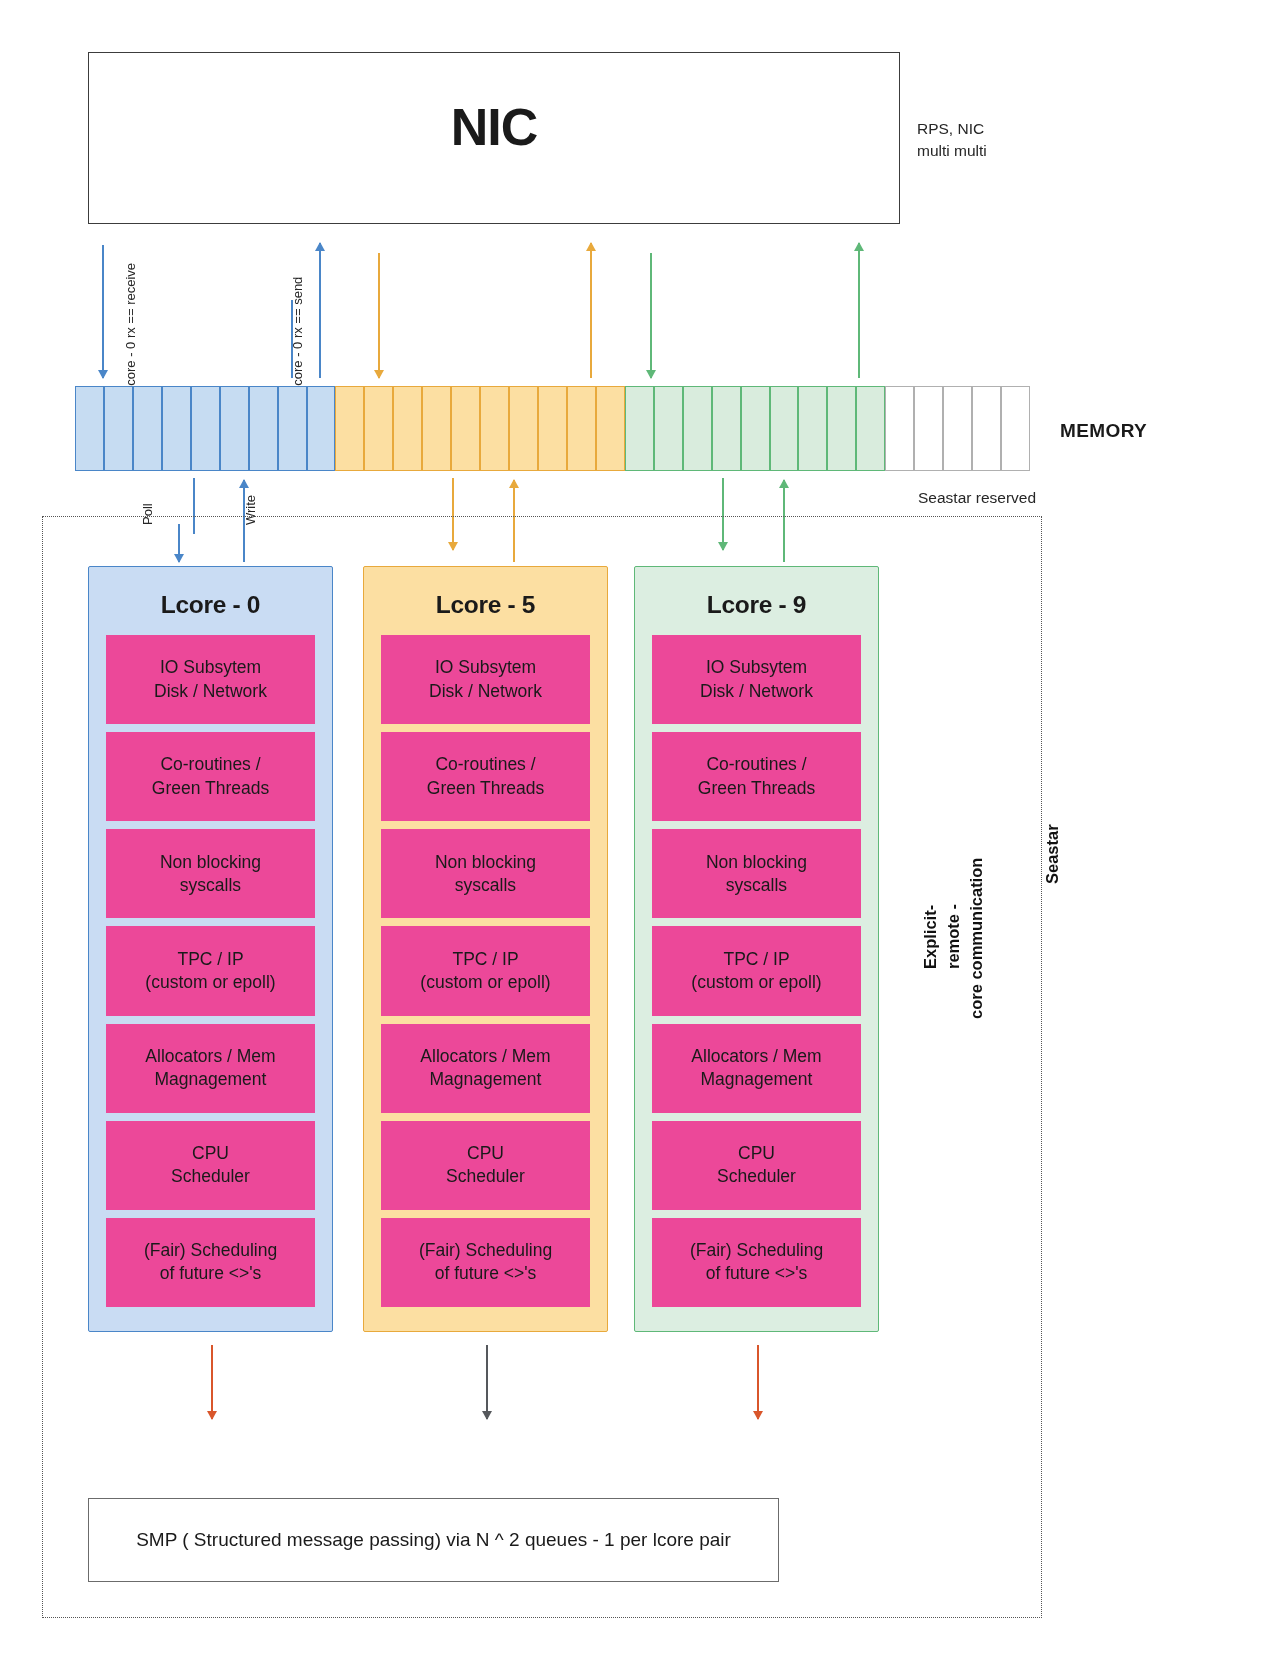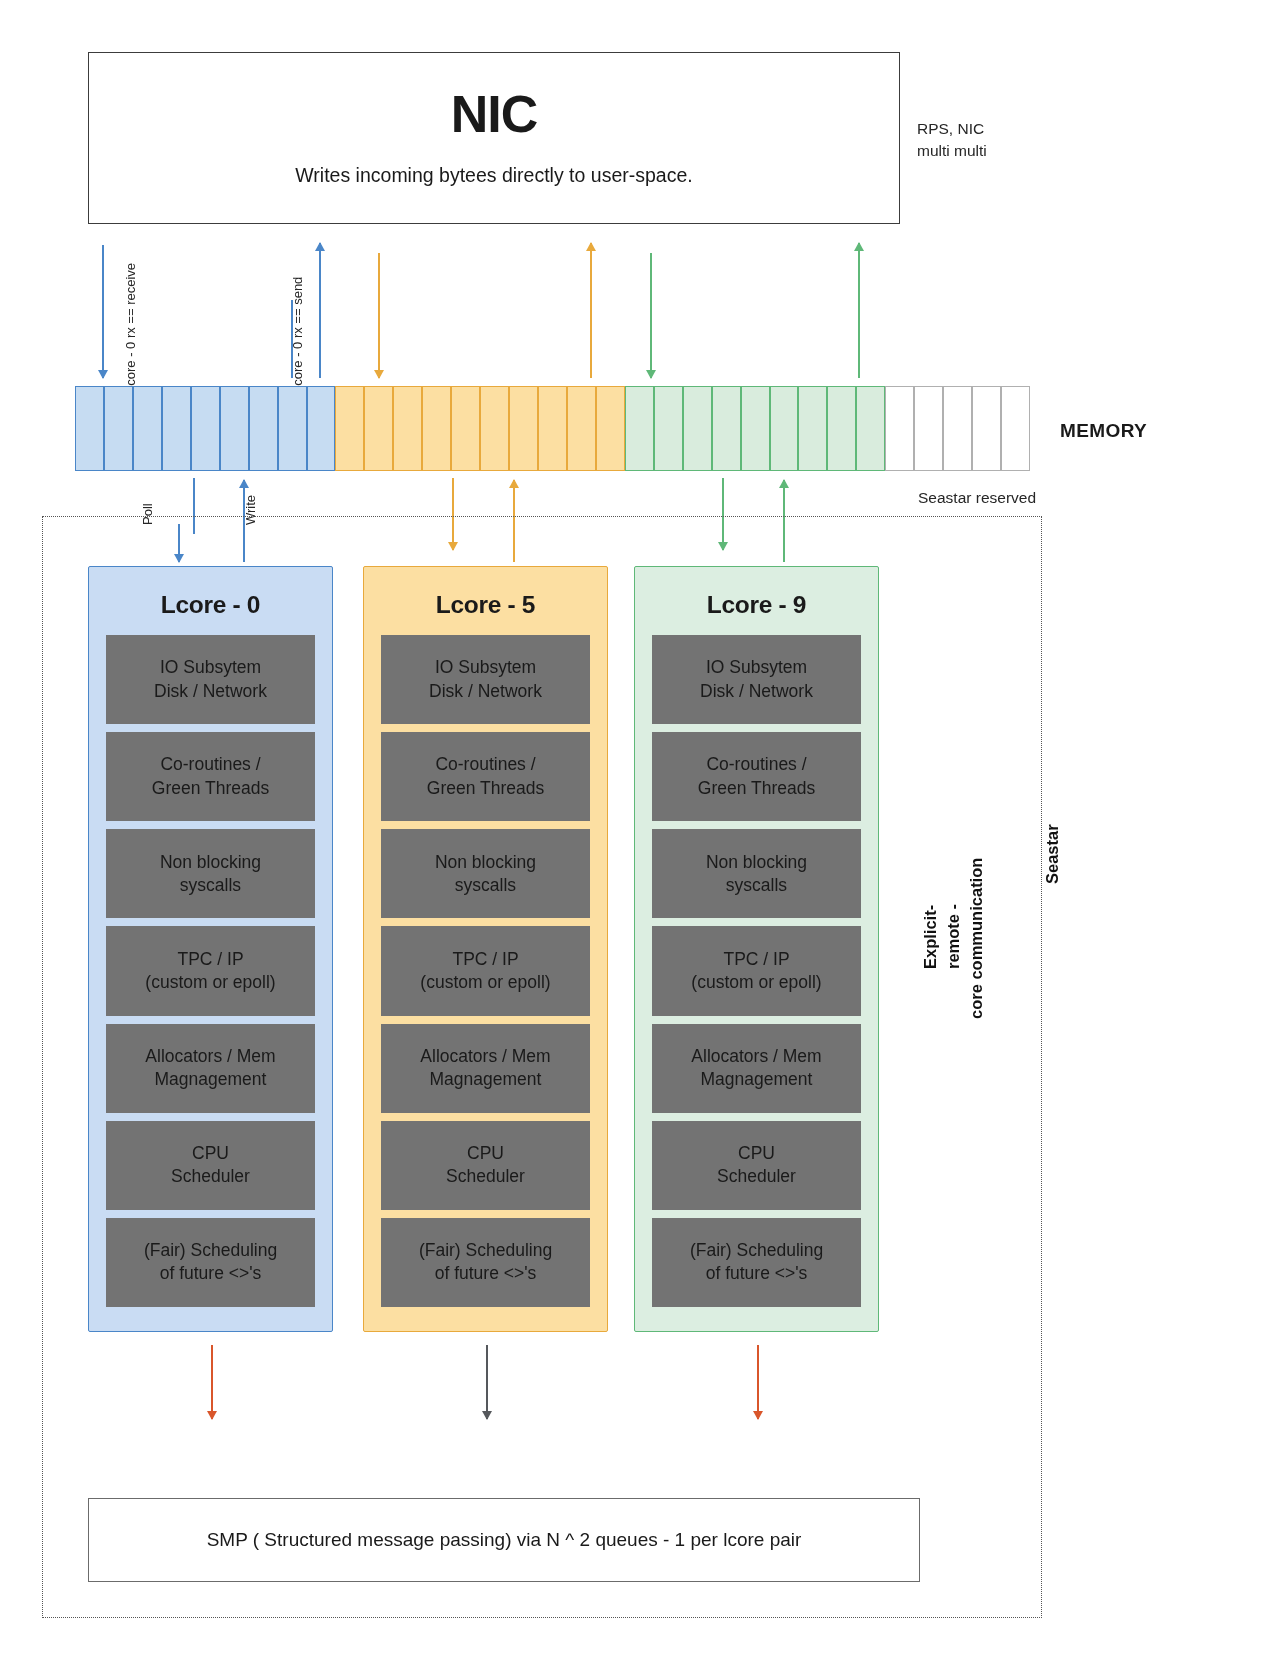--- a/index.html
+++ b/index.html
@@ -57,41 +57,40 @@
     position:absolute;top:566px;width:245px;height:766px;
     box-sizing:border-box;border-radius:2px;
     display:flex;flex-direction:column;align-items:center;
     padding:14px 17px 17px 17px;
   }
   .lcore-col.c0{left:88px;background:#c9dcf3;border:1.6px solid #4a86c8;}
   .lcore-col.c1{left:363px;background:#fcdfa2;border:1.6px solid #e8a93c;}
   .lcore-col.c2{left:634px;background:#dceee1;border:1.6px solid #5fb878;}
   .lcore-title{font-size:24.5px;font-weight:700;letter-spacing:-.3px;margin:10px 0 16px 0;}
   .lcore-cell{
-    width:100%;background:#737373;box-sizing:border-box;
+    width:100%;background:#ec4899;box-sizing:border-box;
     display:flex;flex-direction:column;align-items:center;justify-content:center;
     font-size:17.5px;line-height:1.33;text-align:center;margin-bottom:8px;
     flex:1 1 0;
   }
   .lcore-cell:last-child{margin-bottom:7px;}
 
   
   #smp-box{
-    left:88px;top:1498px;width:832px;height:84px;
+    left:88px;top:1498px;width:691px;height:84px;
     border:1.5px solid #6b6b6b;background:#fff;box-sizing:border-box;
     display:flex;align-items:center;justify-content:center;
     font-size:19px;
   }
 </style>
 </head>
 <body>
 
 <div class="abs" id="nic-box">
   <div id="nic-title">NIC</div>
-  <div class="nic-line">Writes incoming bytees directly to user-space.</div>
 </div>
 
 <div class="abs" id="rps-note">
   <div>RPS, NIC</div>
   <div>multi multi</div>
 </div>
 
 <div class="v-arrow down" style="left:102px;top:245px;height:133px;">
   <div class="shaft" style="background:#4a86c8;"></div>
   <div class="head" style="border-top-color:#4a86c8;"></div>

